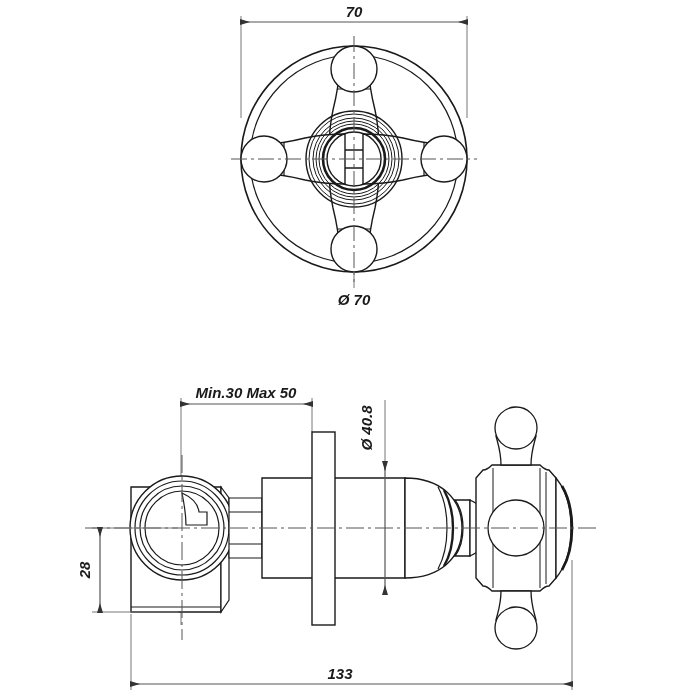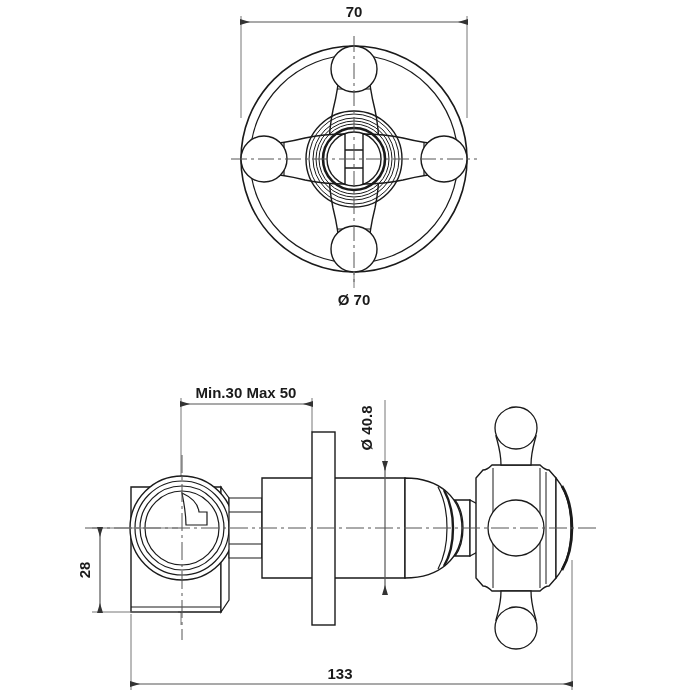--- a/index.html
+++ b/index.html
@@ -1,18 +1,18 @@
 <!DOCTYPE html>
 <html><head>
 <meta charset="utf-8">
 <style>
   html,body{margin:0;padding:0;background:#ffffff;}
   body{width:700px;height:700px;overflow:hidden;
        font-family:"Liberation Sans", sans-serif;}
-  #sheet{position:relative;width:700px;height:700px;background:#fff;}
+  #sheet{position:relative;width:700px;height:700px;background:#fff;font-style:italic;}
   svg{display:block;}
   .dimtext{font-family:"Liberation Sans", sans-serif;font-size:15px;fill:#1a1a1a;font-weight:bold;}
 </style>
 </head>
 <body>
 
 <div id="sheet">
 <svg width="700" height="700" viewBox="0 0 700 700">
 
   <defs>

